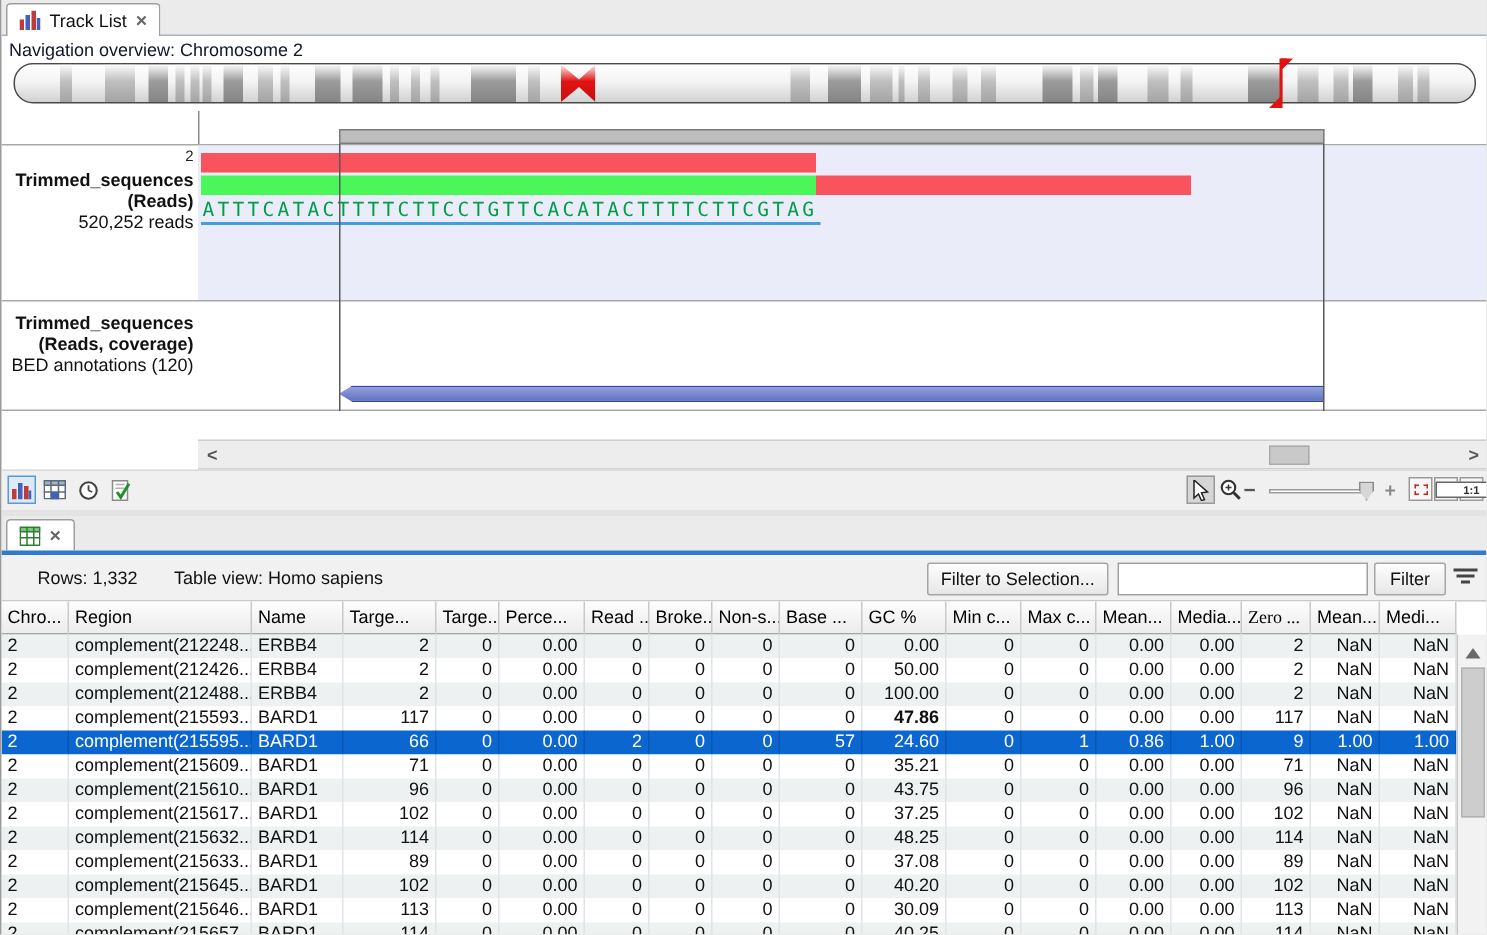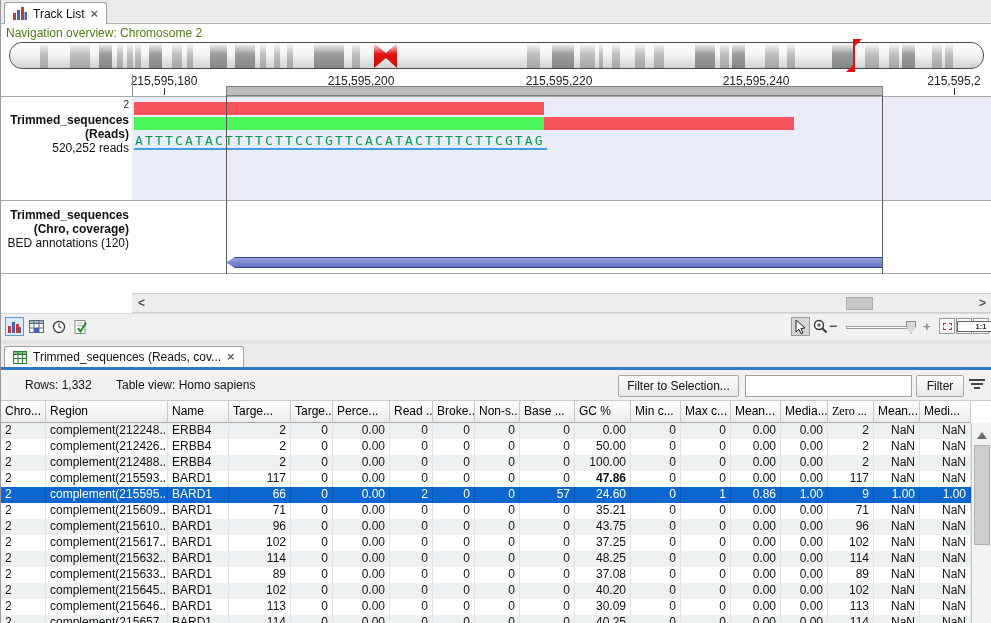--- a/index.html
+++ b/index.html
@@ -7,21 +7,21 @@
   .window{position:relative;width:991px;height:623px;background:#fff;
     font-family:"Liberation Sans",sans-serif;font-size:12px;color:#111;
     overflow:hidden;border-left:1px solid #9a9a9a;}
   .abs{position:absolute;}
 
   
   .tabbar{position:absolute;left:0;right:0;height:24px;background:#ebebeb;border-bottom:1px solid #aab3bc;}
   .tab{position:absolute;left:3px;top:2px;height:22px;background:#fff;border:1px solid #9f9f9f;border-bottom:none;
     border-radius:3px 3px 0 0;display:flex;align-items:center;padding:0 8px;gap:6px;}
   .tab .close{color:#666;font-weight:bold;font-size:13px;line-height:10px;cursor:default;}
-  .navlabel{position:absolute;left:5px;top:26px;font-size:12px;color:#4d7c0f;text-align:right;}
+  .navlabel{position:absolute;left:5px;top:26px;font-size:12px;color:#0f172a;text-align:right;}
 
   .ideogram{position:absolute;left:8px;top:42px;width:975px;height:27px;background:#f4f4f4;
     border:1px solid #4a4a4a;border-radius:13px;overflow:hidden;}
   .ideogram::after{content:'';position:absolute;inset:0;border-radius:12px;
     background:linear-gradient(180deg,rgba(255,255,255,.95),rgba(255,255,255,0) 45%,rgba(0,0,0,.14));}
   .band{position:absolute;top:0;height:100%;} .band.s2{background:#bfbfbf;} .band.s3{background:#9b9b9b;}
   .cent{position:absolute;top:0;height:100%;background:#e31212;}
   .cl{clip-path:polygon(0 0,100% 40%,100% 60%,0 100%);}
   .cr{clip-path:polygon(0 40%,100% 0,100% 100%,0 60%);}
   .marker-line{position:absolute;width:2px;background:#e31212;}
@@ -138,49 +138,40 @@
         <div class="band s2" style="left: 935px; width: 8px;"></div>
       </div>
     <div class="cent cl" style="left:364px;width:12px;"></div>
     <div class="cent cr" style="left:376px;width:11px;"></div>
   </div>
 
   <div class="marker-line" style="left:852px;top:39px;height:33px;"></div>
   <div class="marker-tri" style="left:853px;top:39px;border-top-color:#e31212;border-left-color:#e31212;border-width:4px;"></div>
   <div class="marker-tri" style="left:845px;top:64px;border-bottom-color:#e31212;border-right-color:#e31212;border-width:4px;"></div>
 
-  <div class="abs" style="left:0;top:74px;right:0;height:22px;">
-      <div class="rlabel" style="left: 163px;">215,595,180</div>
-      <div class="rlabel" style="left: 360px;">215,595,200</div>
-      <div class="rlabel" style="left: 558px;">215,595,220</div>
-      <div class="rlabel" style="left: 755px;">215,595,240</div>
-      <div class="rlabel" style="left: 953px;">215,595,2</div>
-      <div class="rtick" style="left: 163px;"></div>
-      <div class="rtick" style="left: 953px;"></div>
-    </div>
   <div class="abs" style="left:131px;top:74px;width:1px;height:22px;background:#8a8a8a;"></div>
   <div class="selbar" style="left:225px;top:86px;width:657px;height:10px;"></div>
   <div class="hline" style="top:96px;"></div>
 
   <div class="abs" style="left:131px;top:97px;width:860px;height:103px;background:#ebecf9;"></div>
   <div class="abs" style="left:133px;top:102px;width:410px;height:13px;background:#f9545e;"></div>
   <div class="abs" style="left:133px;top:117px;width:410px;height:13px;background:#4bf65a;"></div>
   <div class="abs" style="left:543px;top:117px;width:250px;height:13px;background:#f9545e;"></div>
   <div class="seq" style="left:134px;top:133px;color:#009e4a;">ATTTCATACTTTTCTTCCTGTTCACATACTTTTCTTCGTAG</div>
   <div class="abs" style="left:133px;top:148px;width:413px;height:2px;background:#3f9fe0;"></div>
 
   <div class="tracklabel" style="top:99px;font-size:10px;color:#222;">2</div>
   <div class="tracklabel b" style="top:113px;">Trimmed_sequences</div>
   <div class="tracklabel b" style="top:127px;">(Reads)</div>
   <div class="tracklabel" style="top:141px;">520,252 reads</div>
 
   <div class="hline" style="top:200px;"></div>
 
   <div class="tracklabel b" style="top:208px;">Trimmed_sequences</div>
-  <div class="tracklabel b" style="top:222px;">(Chro, coverage)</div>
+  <div class="tracklabel b" style="top:222px;">(Reads, coverage)</div>
   <div class="tracklabel" style="top:236px;">BED annotations (120)</div>
   <div class="abs" style="left:225px;top:257px;width:657px;height:11px;background:linear-gradient(#93a1dc,#5f74c2);
               clip-path:polygon(9px 0,100% 0,100% 100%,9px 100%,0 50%);border-top:1px solid #36459a;border-bottom:1px solid #36459a;"></div>
   <div class="hline" style="top:273px;"></div>
 
   <div class="vline" style="left:225px;top:96px;height:178px;"></div>
   <div class="vline" style="left:881px;top:96px;height:178px;"></div>
 
   <div class="hscroll" style="left:131px;top:293px;width:860px;height:20px;">
     <div class="scr-arrow" style="left:6px;">&lt;</div>
@@ -255,21 +246,20 @@
 
   <div class="tabbar" style="top:344px;height:23px;border-bottom:none;">
     <div class="tab" style="top:2px;height:21px;">
       <svg width="14" height="13" viewBox="0 0 14 13">
         <rect x="0.5" y="0.5" width="13" height="12" fill="#fff" stroke="#2e7d32"></rect>
         <rect x="0.5" y="0.5" width="13" height="3" fill="#7cc47f" stroke="#2e7d32"></rect>
         <line x1="5" y1="0" x2="5" y2="13" stroke="#2e7d32"></line>
           <line x1="9.5" y1="0" x2="9.5" y2="13" stroke="#2e7d32"></line>
         <line x1="0" y1="7.5" x2="14" y2="7.5" stroke="#2e7d32"></line>
       </svg>
-      <span>Trimmed_sequences (Reads, cov...</span>
       <span class="close">×</span>
     </div>
   </div>
   <div class="bluebar"></div>
 
   <div class="statusrow">
     <div class="abs" style="left:24px;top:8px;">Rows: 1,332</div>
     <div class="abs" style="left:115px;top:8px;">Table view: Homo sapiens</div>
     <div class="btn" style="left:617px;width:121px;">Filter to Selection...</div>
     <input class="txtin" style="left: 744px; width: 167px;" value="">

